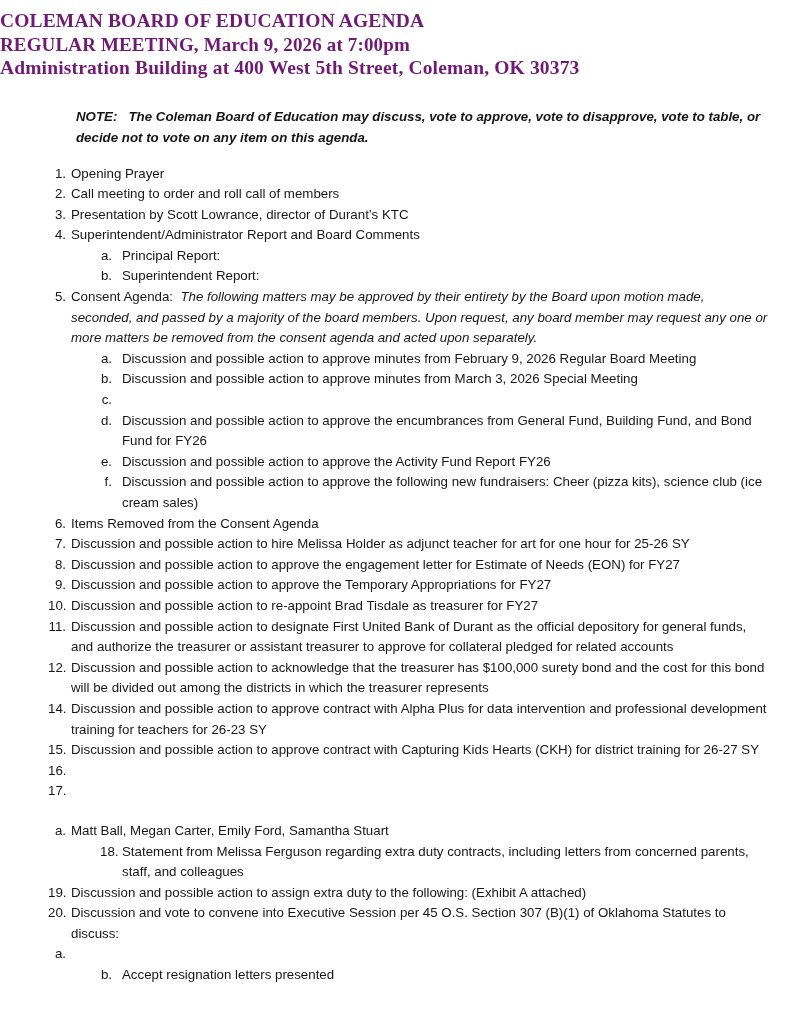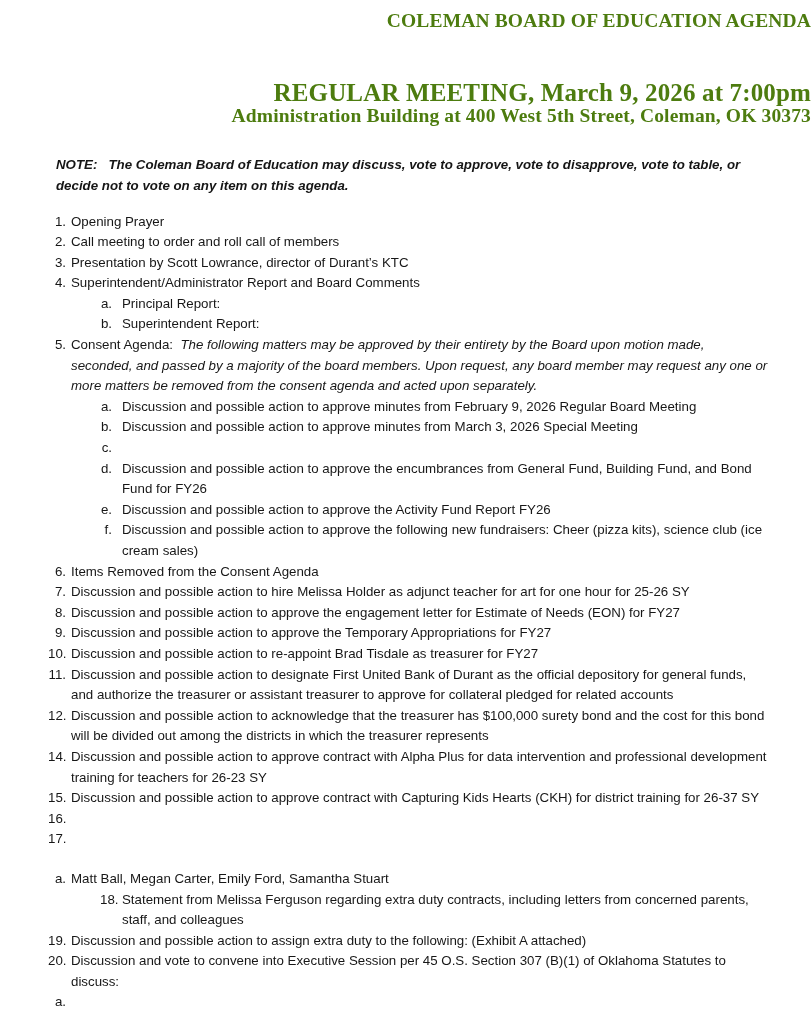--- a/index.html
+++ b/index.html
@@ -20,38 +20,38 @@
     left: 0; top: 0;
     width: 811px;
     height: 1011px;
     padding: 0;
     box-sizing: border-box;
   }
 
   
   .doc-header {
     padding-top: 9px;
-    text-align: right;
+    text-align: left;
     font-family: "Liberation Serif", serif;
     font-weight: bold;
-    color: #4d7c0f;
+    color: #701a75;
   }
   .doc-header .hline {
     display: block;
     font-size: 19.5px;
     line-height: 23.5px;
     letter-spacing: 0.15px;
   }
   .doc-header .hline.l1 { font-size: 19.5px; }
-  .doc-header .hline.l2 { font-size: 25px; margin-top: 48px; }
+  .doc-header .hline.l2 { font-size: 19px; }
   .doc-header .hline.l3 { font-size: 19.5px; }
 
   
   .note {
-    margin: 26px 44px 0 56px;
+    margin: 26px 44px 0 76px;
     font-size: 13.3px;
     line-height: 21px;
     font-style: italic;
     font-weight: bold;
     color: #151515;
     text-align: left;
   }
 
   
   .agenda {
@@ -218,21 +218,21 @@
     </div>
 
 
     <div class="item lvl1">
       <span class="num">14.</span>
       <span class="body">Discussion and possible action to approve contract with Alpha Plus for data intervention and professional development training for teachers for 26-23 SY</span>
     </div>
 
     <div class="item lvl1">
       <span class="num">15.</span>
-      <span class="body">Discussion and possible action to approve contract with Capturing Kids Hearts (CKH) for district training for 26-37 SY</span>
+      <span class="body">Discussion and possible action to approve contract with Capturing Kids Hearts (CKH) for district training for 26-27 SY</span>
     </div>
 
     <div class="item lvl1">
       <span class="num">16.</span>
       <span class="body"></span>
     </div>
 
     <div class="item lvl1">
       <span class="num">17.</span>
       <span class="body"><span></span><span class="bold"></span><span></span></span>

